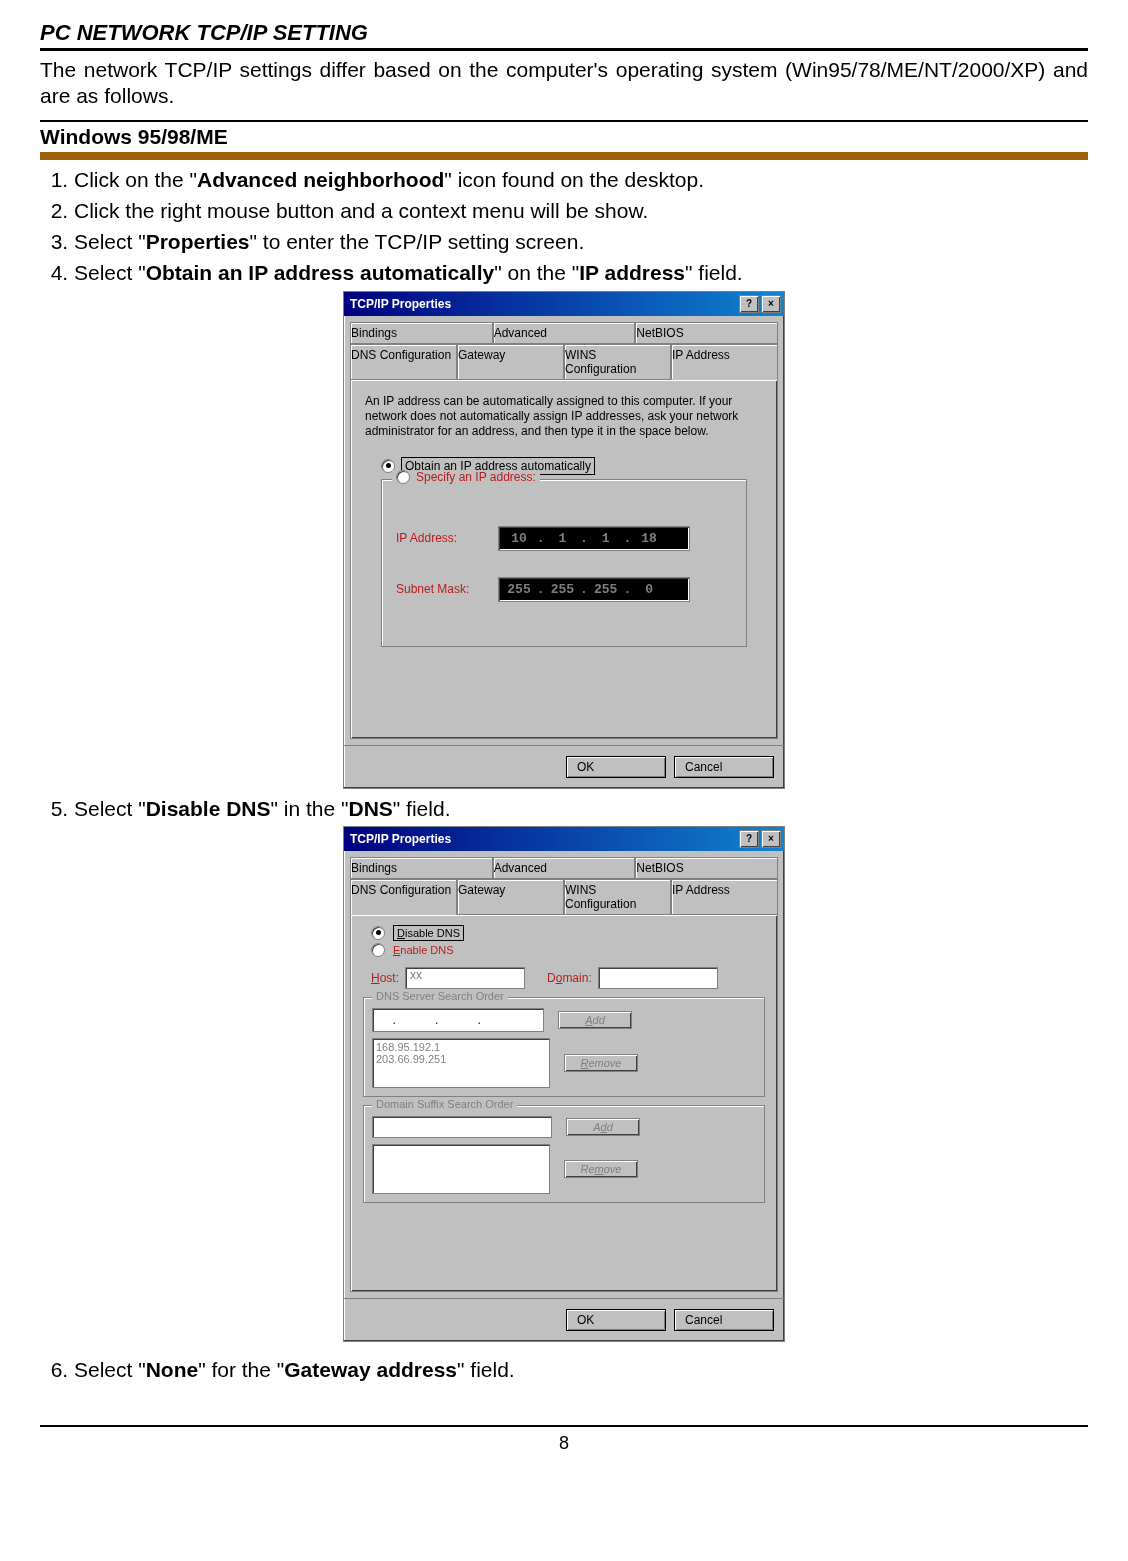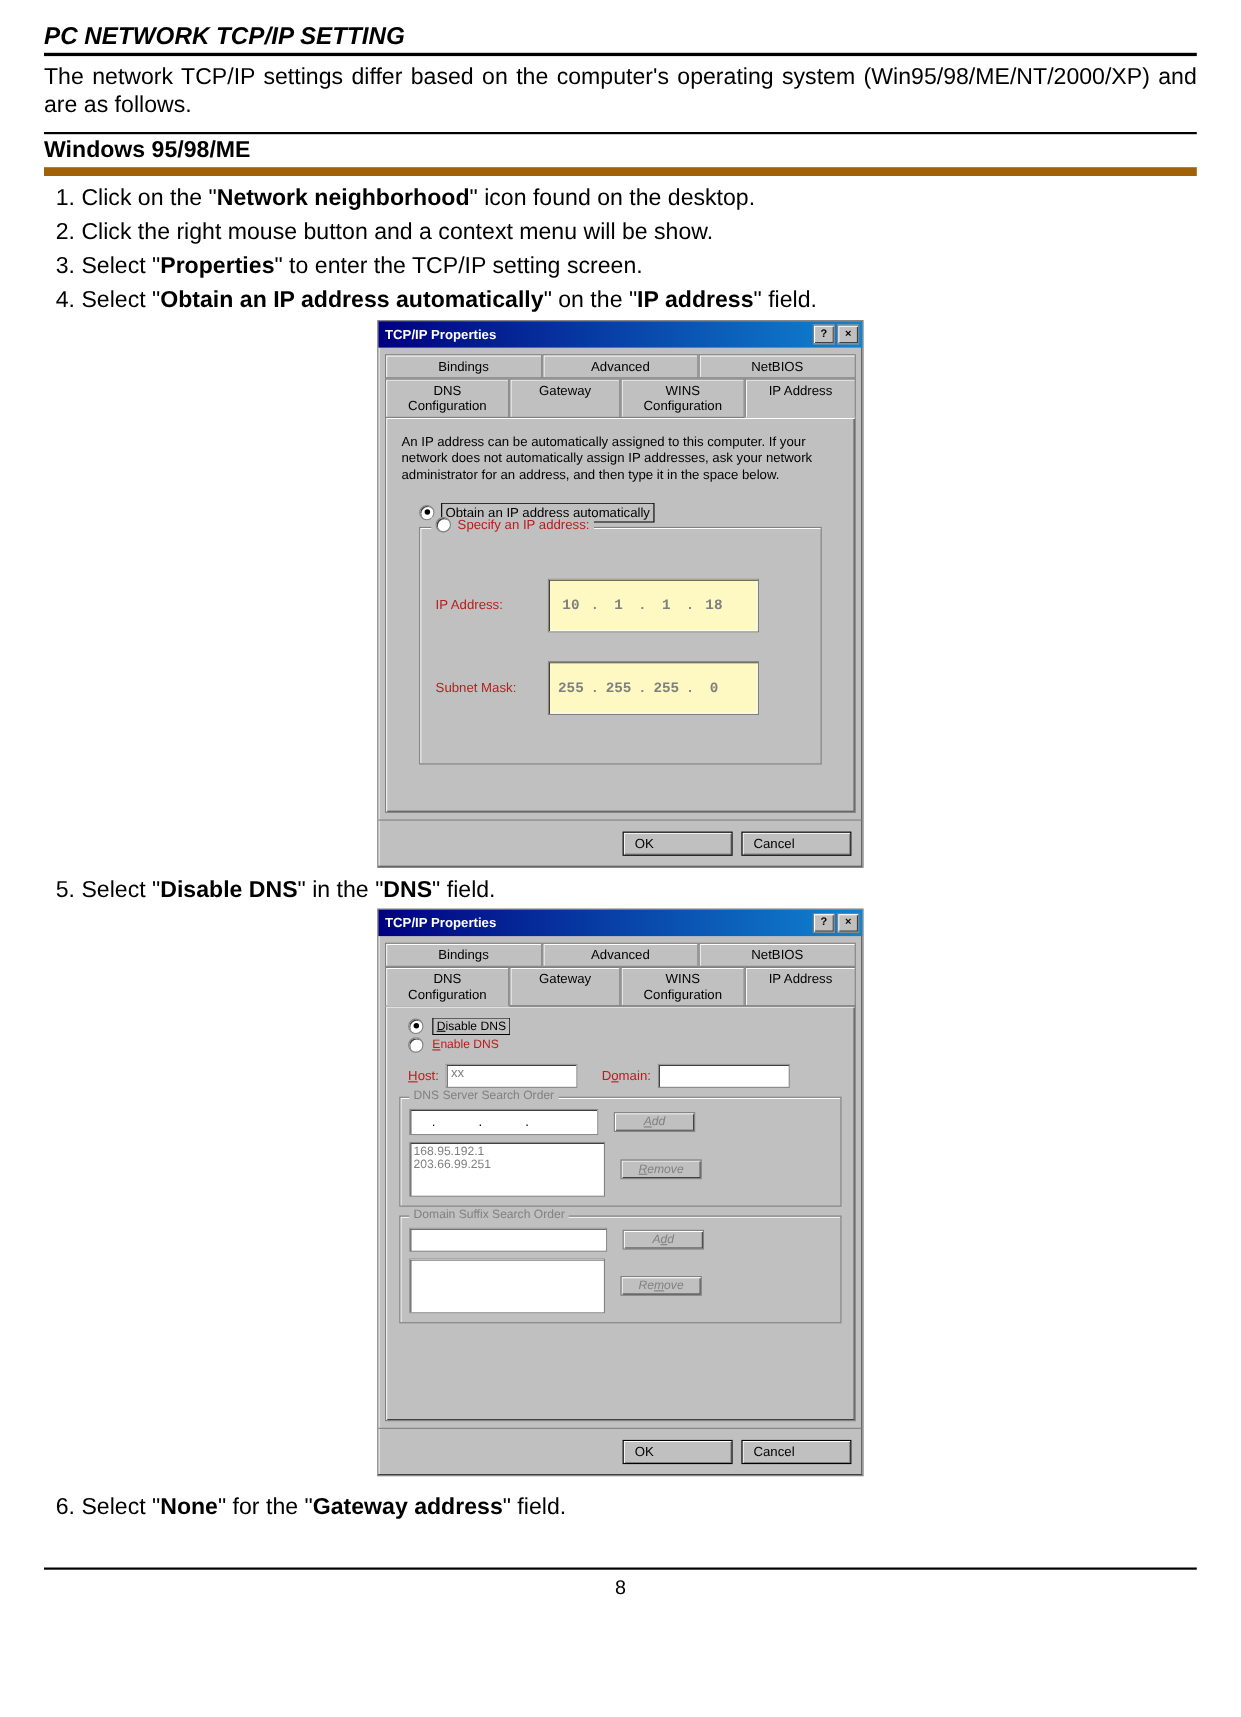--- a/index.html
+++ b/index.html
@@ -79,23 +79,23 @@
     display:flex; align-items:center; justify-content:center;
     color:#000;
   }
   .tab-area { padding: 6px; }
   .tabs-row { display:flex; }
   .tab {
     flex:1;
     background:#c0c0c0;
     border:1px solid #808080;
     box-shadow: inset 1px 1px #fff;
-    padding:3px 20px;
+    padding:3px 0;
     font-size:12px;
-    text-align:center;
+    text-align:left;
   }
   .tab.active {
     border-bottom: 1px solid #c0c0c0;
     position:relative; z-index:2;
   }
   .tab.inactive {
     background:#c0c0c0;
   }
   .tab-panel {
     border:1px solid #808080;
@@ -123,25 +123,25 @@
     position:relative;
   }
   .group-legend {
     position:absolute; top:-10px; left:10px;
     display:flex; align-items:center; gap:6px;
     background:#c0c0c0; padding:0 4px;
   }
   .gray { color:#b91c1c; }
   .field-row { display:flex; align-items:center; gap:12px; margin:26px 0;}
   .ip-box {
-    background:#fef9c3;
+    background:#000000;
     border:1px solid #808080;
     box-shadow: inset 1px 1px #404040, inset -1px -1px #fff;
     display:flex; align-items:center;
-    padding:16px 0;
+    padding:4px 0;
     width:190px;
   }
   .ip-seg {
     width:40px; text-align:center; color:#808080; font-weight:bold; font-family: "Courier New", monospace; font-size:13px;
   }
   .ip-dot { color:#808080; font-weight:bold; }
   .btn-row {
     display:flex; justify-content:flex-end; gap:8px;
     padding:10px; border-top:1px solid #808080;
   }
@@ -194,26 +194,26 @@
     margin: 28px 40px 0 40px;
   }
   .page-num { text-align:center; font-size:18px; padding:6px 0 20px 0;}
   .u { text-decoration: underline;}
 </style>
 </head>
 <body>
 
 <div class="page">
   <div class="sec-title">PC NETWORK TCP/IP SETTING</div>
-  <div class="intro">The network TCP/IP settings differ based on the computer's operating system (Win95/98/ME/NT/2000/XP) and are as follows.</div>
+  <div class="intro">The network TCP/IP settings differ based on the computer's operating system (Win95/78/ME/NT/2000/XP) and are as follows.</div>
   <div class="sub-title">Windows 95/98/ME</div>
 
   <ol class="steps">
     <li>
-      <span>Click on the "</span><span class="b">Network neighborhood</span><span>" icon found on the desktop.</span>
+      <span>Click on the "</span><span class="b">Advanced neighborhood</span><span>" icon found on the desktop.</span>
     </li>
     <li>Click the right mouse button and a context menu will be show.</li>
     <li>
       <span>Select "</span><span class="b">Properties</span><span>" to enter the TCP/IP setting screen.</span>
     </li>
     <li>
       <span>Select "</span><span class="b">Obtain an IP address automatically</span><span>" on the "</span><span class="b">IP address</span><span>" field.</span>
     </li>
   </ol>
 

